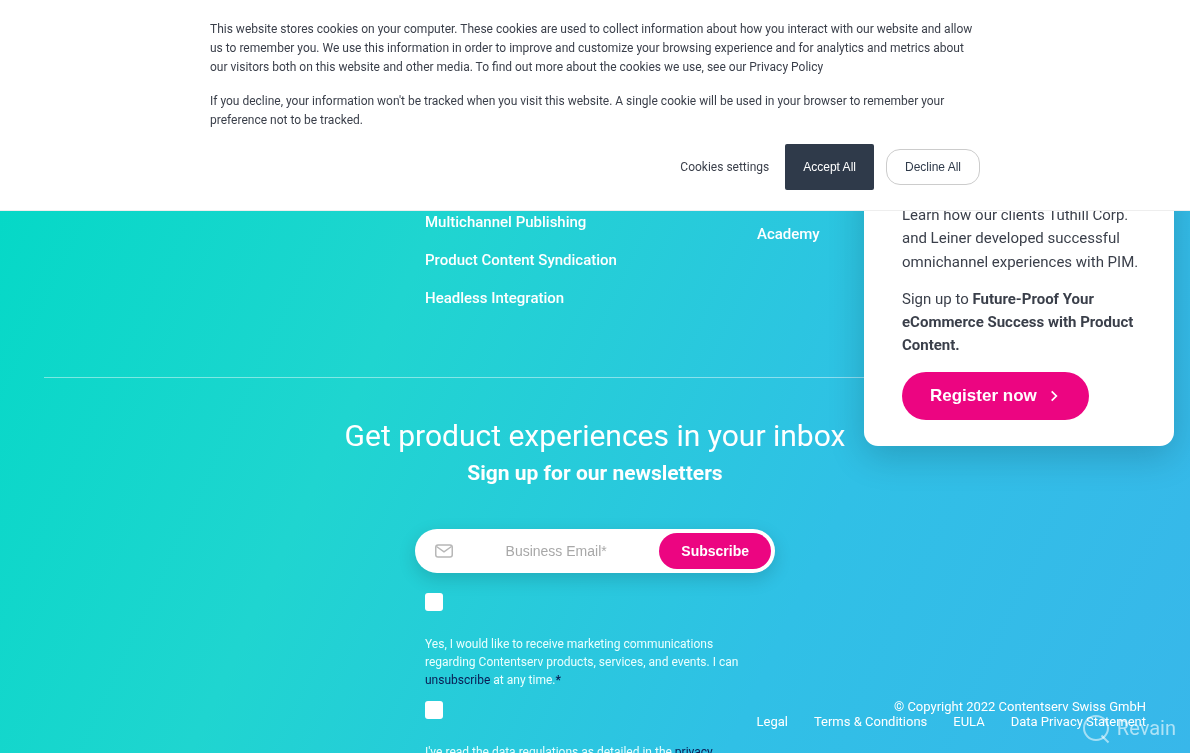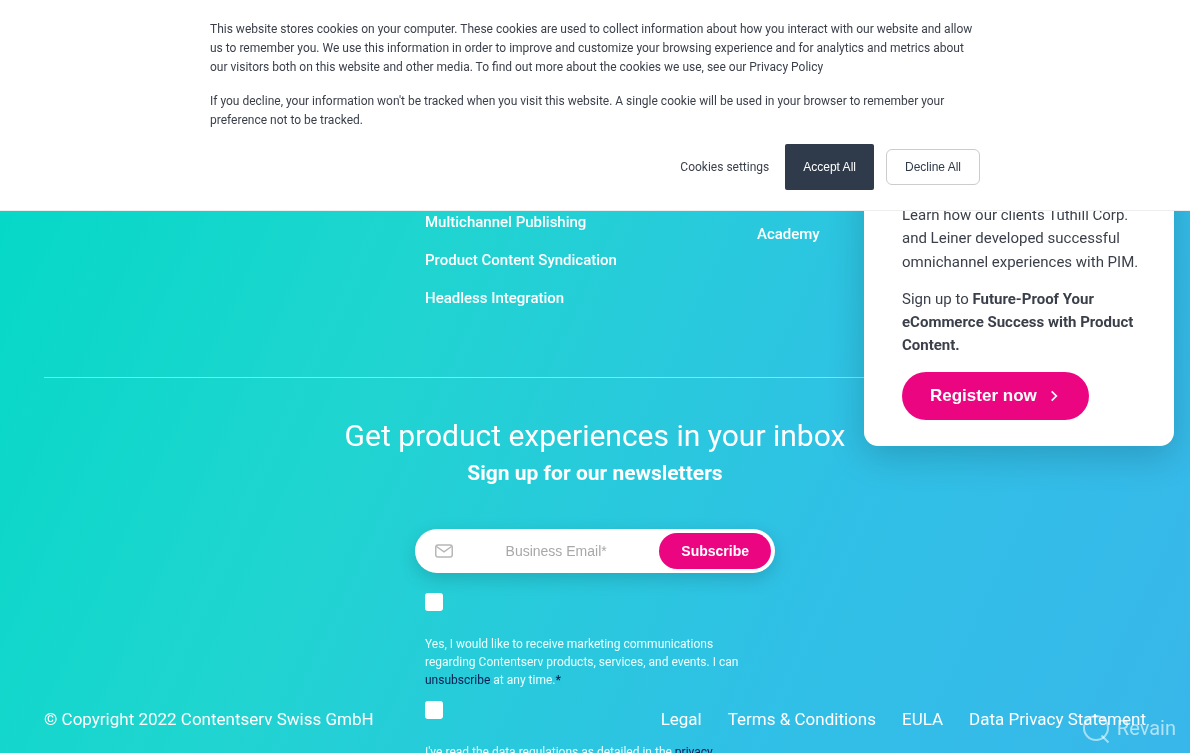--- a/index.html
+++ b/index.html
@@ -18,21 +18,21 @@
   top: 0; left: 0; right: 0;
   background: #fff;
   padding: 20px 210px 20px 210px;
   z-index: 100;
   border-bottom: 1px solid #eee;
 }
 .cookie-text { font-size: 12px; color: #3a3f4a; line-height: 1.6; margin-bottom: 14px; }
 .cookie-actions { display: flex; justify-content: flex-end; align-items: center; gap: 12px; }
 .cookie-settings { font-size: 12px; color: #3a3f4a; cursor: pointer; padding: 10px 4px; }
 .btn-accept { background: #2f3a4a; color: #fff; border: none; padding: 16px 18px; font-size: 12px; cursor: pointer; border-radius: 2px; }
-.btn-decline { background: #fff; color: #2f3a4a; border: 1px solid #ccc; padding: 10px 18px; font-size: 12px; cursor: pointer; border-radius: 6px; }
+.btn-decline { background: #fff; color: #2f3a4a; border: 1px solid #ccc; padding: 10px 18px; font-size: 12px; cursor: pointer; border-radius: 14px; }
 
 
 .main {
   position: absolute;
   top: 0; left: 0; right: 0; bottom: 0;
   background: linear-gradient(115deg, #00d9c5 0%, #1fd5d0 35%, #30c0e6 70%, #38b7ea 100%);
   padding-top: 200px;
 }
 
 .footer-links-row {
@@ -79,21 +79,21 @@
 .consents { width: 340px; margin: 0 auto; text-align: left; font-size: 12px; line-height: 1.5; }
 .consent-row { display: flex; gap: 24px; margin-bottom: 10px; color: #eafffe; flex-direction: column; }
 .checkbox { width: 18px; height: 18px; background: #fff; border-radius: 3px; flex: 0 0 auto; margin-top: 2px; cursor: pointer; }
 .link-inline { color: #0a1b52; text-decoration: none; }
 .asterisk { color: #0a1b52; font-weight: 700; }
 
 .bottom-bar {
   position: absolute;
   left: 44px; right: 44px; bottom: 24px;
   display: flex; justify-content: space-between; align-items: flex-end;
-  color: #fff; font-size: 17px;
+  color: #fff; font-size: 13px; flex-direction: column;
 }
 .legal-links { display: flex; gap: 26px; }
 .legal-links a { color: #fff; text-decoration: none; }
 
 
 .card {
   position: absolute;
   top: 170px; right: 16px;
   width: 310px;
   background: #fff;

